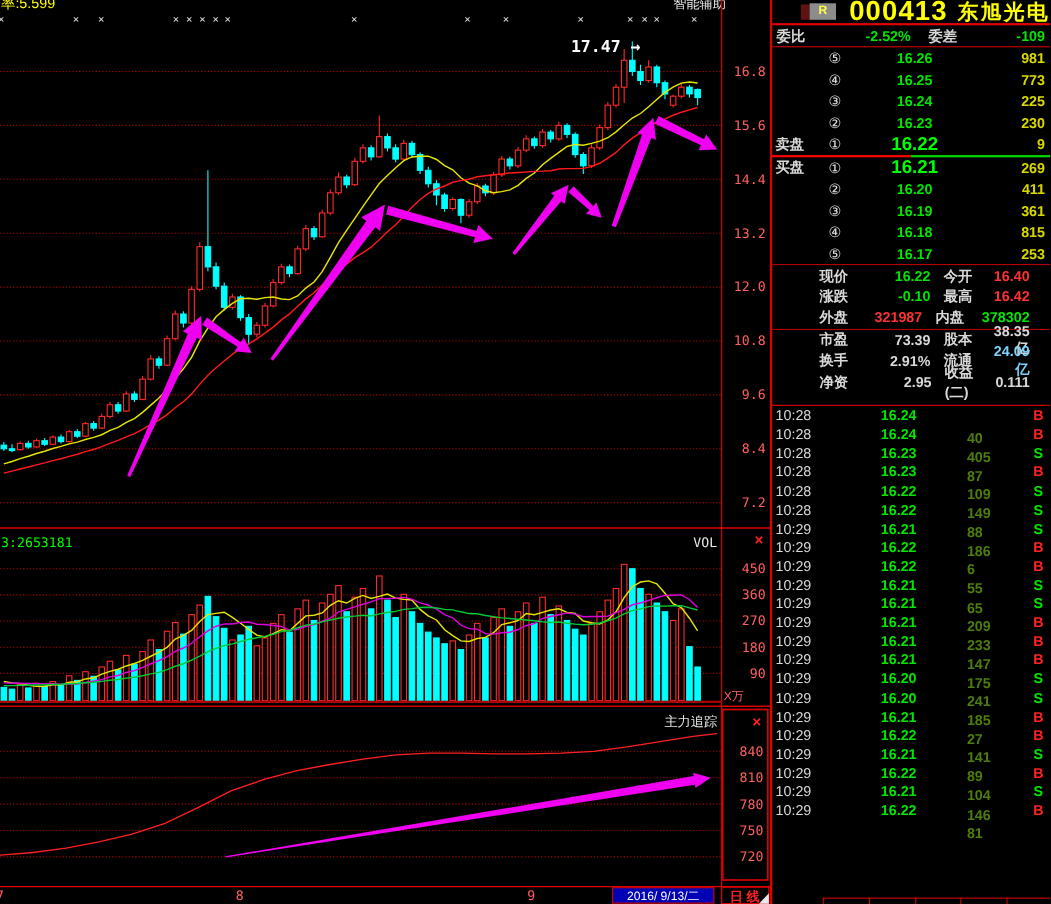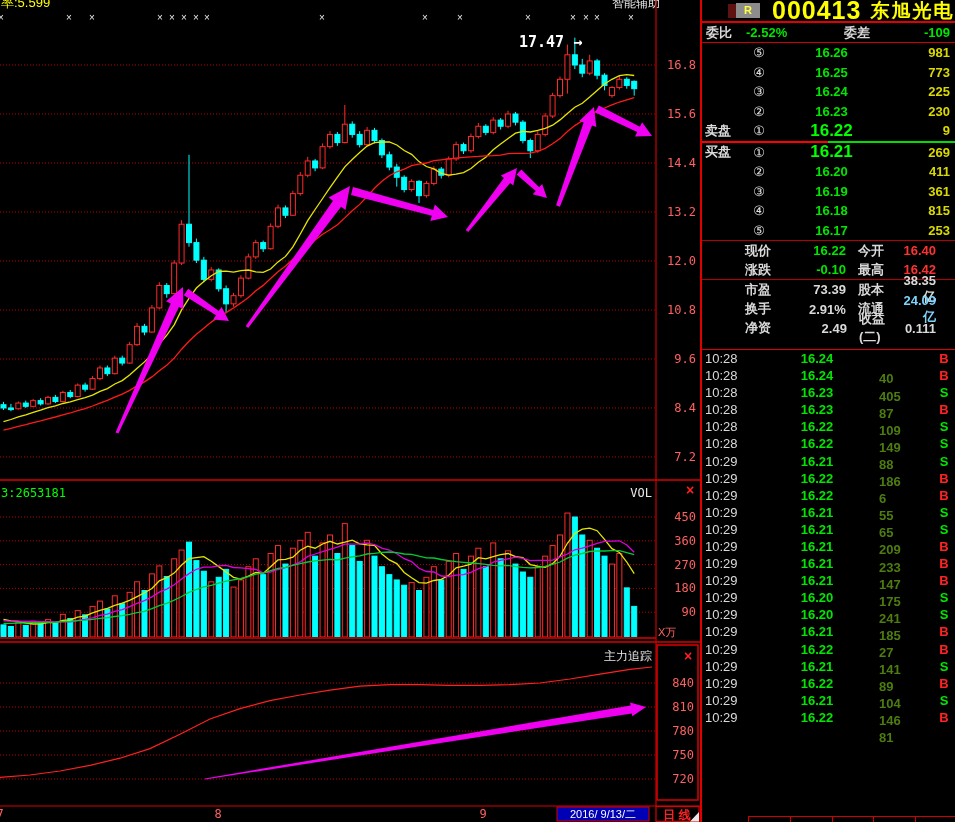--- a/index.html
+++ b/index.html
@@ -10,21 +10,21 @@
          border-left:2px solid #e00000;box-sizing:border-box;}
   .trow{height:21px;display:flex;align-items:center;border-bottom:2px solid #e00000;}
   .badge-dark{width:8px;height:14px;background:#5f1212;margin-left:26px;}
   .badge{min-width:24px;height:15px;background:#8c8c8c;color:#ffff44;font-size:11px;
          font-weight:bold;text-align:center;line-height:15px;}
   .title-code{color:#ffff00;font-size:25px;font-weight:bold;margin-left:12px;letter-spacing:1px;}
   .title-name{color:#ffff00;font-size:19px;font-weight:bold;margin-left:9px;letter-spacing:2px;}
   .wb{height:19px;display:flex;align-items:center;border-bottom:1px solid #cc0000;
       font-size:13px;font-weight:bold;}
   .wb-l1{width:40px;padding-left:4px;color:#d9d9d9;}
-  .wb-v1{width:82px;color:#00e600;}
+  .wb-v1{width:82px;text-align:right;color:#00e600;}
   .wb-l2{width:54px;padding-left:16px;color:#d9d9d9;}
   .wb-v2{flex:1;text-align:right;color:#00e600;padding-right:5px;}
   .r-row{display:flex;align-items:center;height:19.5px;font-weight:bold;font-size:13px;}
   .bk-side{width:42px;color:#d9d9d9;padding-left:3px;}
   .bk-circ{width:24px;color:#e0e0e0;font-weight:normal;font-size:13px;text-align:center;}
   .bk-price{flex:1;text-align:center;color:#00e600;}
   .bk-vol{width:58px;text-align:right;color:#d9d900;padding-right:5px;}
   .big .bk-price{font-size:17px;color:#00ff00;}
   .split{height:2px;display:flex;}
   .split .r{width:126px;background:#ff0000;}
@@ -499,38 +499,44 @@
           <span class="i-v1" style="color: rgb(0, 230, 0);">16.22</span>
           <span class="i-l2">今开</span>
           <span class="i-v2" style="color: rgb(255, 50, 50);">16.40</span>
         </div>
         <div class="i-row">
           <span class="i-l1">涨跌</span>
           <span class="i-v1" style="color: rgb(0, 230, 0);">-0.10</span>
           <span class="i-l2">最高</span>
           <span class="i-v2" style="color: rgb(255, 50, 50);">16.42</span>
         </div>
+        <div class="i-row">
+          <span class="i-l1">外盘</span>
+          <span class="i-v1" style="color: rgb(255, 50, 50);">321987</span>
+          <span class="i-l2">内盘</span>
+          <span class="i-v2" style="color: rgb(0, 230, 0);">378302</span>
+        </div>
       </div>
     <div class="sec-line"></div>
     <div id="fin">
         <div class="i-row">
           <span class="i-l1">市盈</span>
           <span class="i-v1" style="color: rgb(217, 217, 217);">73.39</span>
           <span class="i-l2">股本</span>
           <span class="i-v2" style="color: rgb(217, 217, 217);">38.35亿</span>
         </div>
         <div class="i-row">
           <span class="i-l1">换手</span>
           <span class="i-v1" style="color: rgb(217, 217, 217);">2.91%</span>
           <span class="i-l2">流通</span>
           <span class="i-v2" style="color: #7dd3fc;">24.09亿</span>
         </div>
         <div class="i-row">
           <span class="i-l1">净资</span>
-          <span class="i-v1" style="color: rgb(217, 217, 217);">2.49</span>
+          <span class="i-v1" style="color: rgb(217, 217, 217);">2.95</span>
           <span class="i-l2">收益(二)</span>
           <span class="i-v2" style="color: rgb(217, 217, 217);">0.111</span>
         </div>
       </div>
     <div class="spacer"></div>
     <div id="trades">
         <div class="t-row">
           <span class="t-time">10:28</span>
           <span class="t-price">16.24</span>
           <span class="t-vol">40</span>

